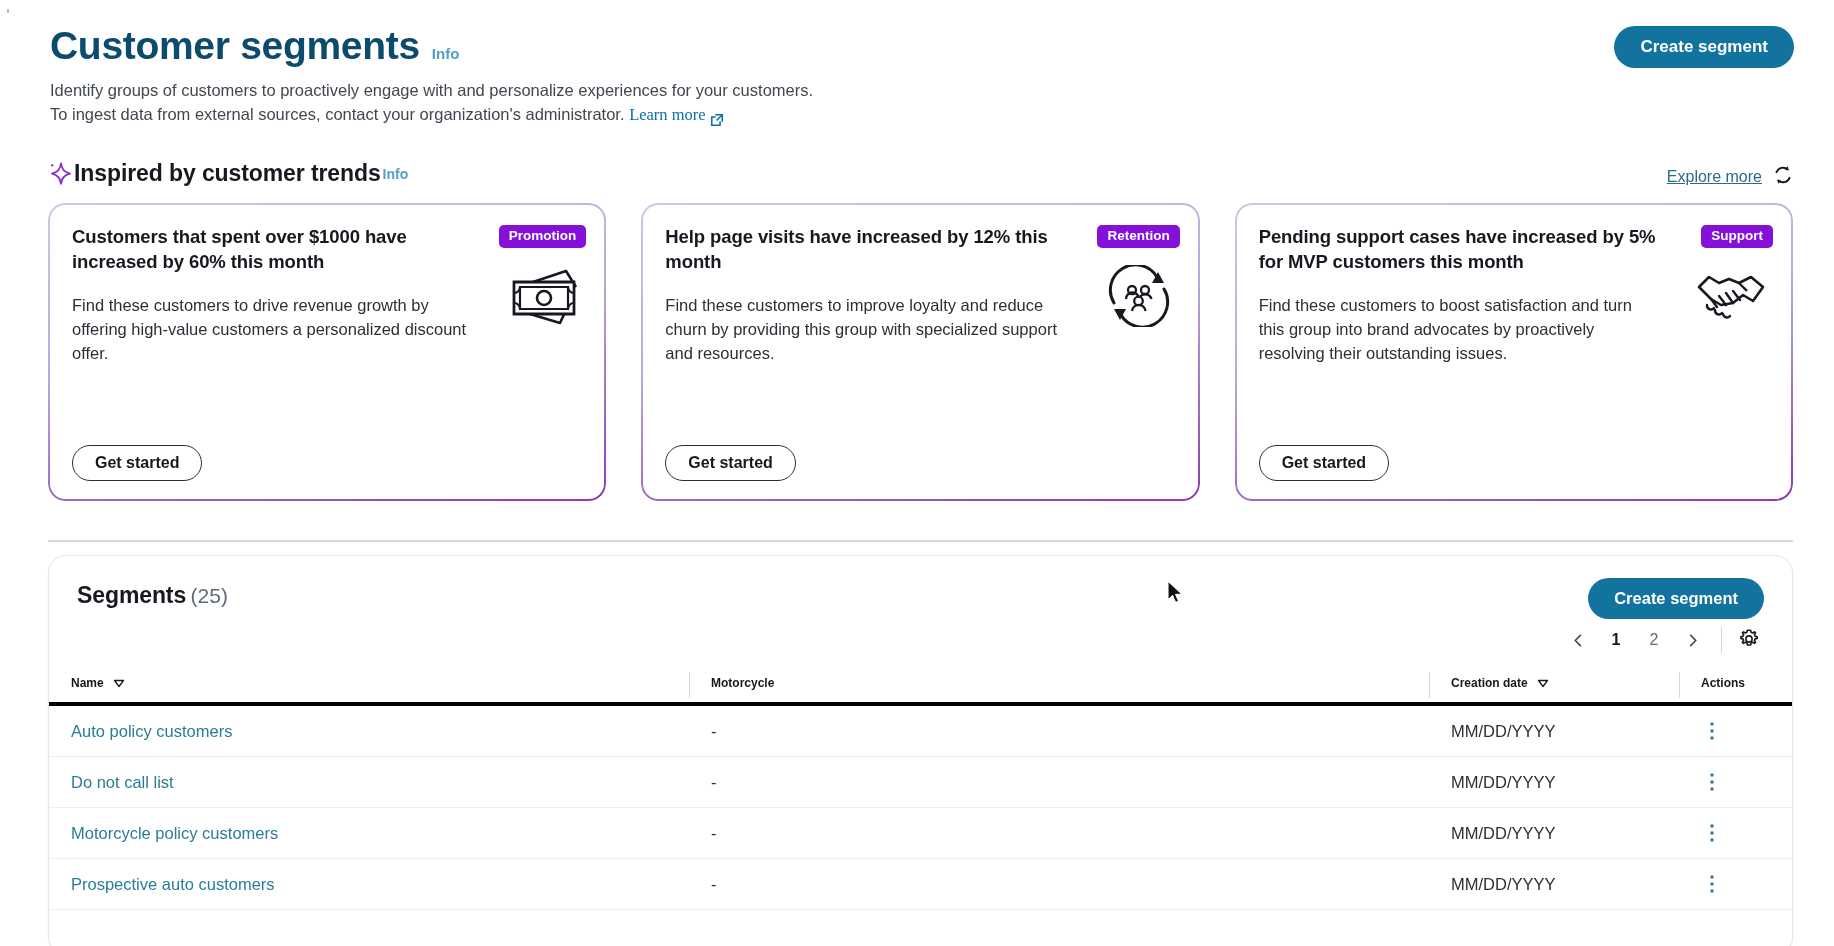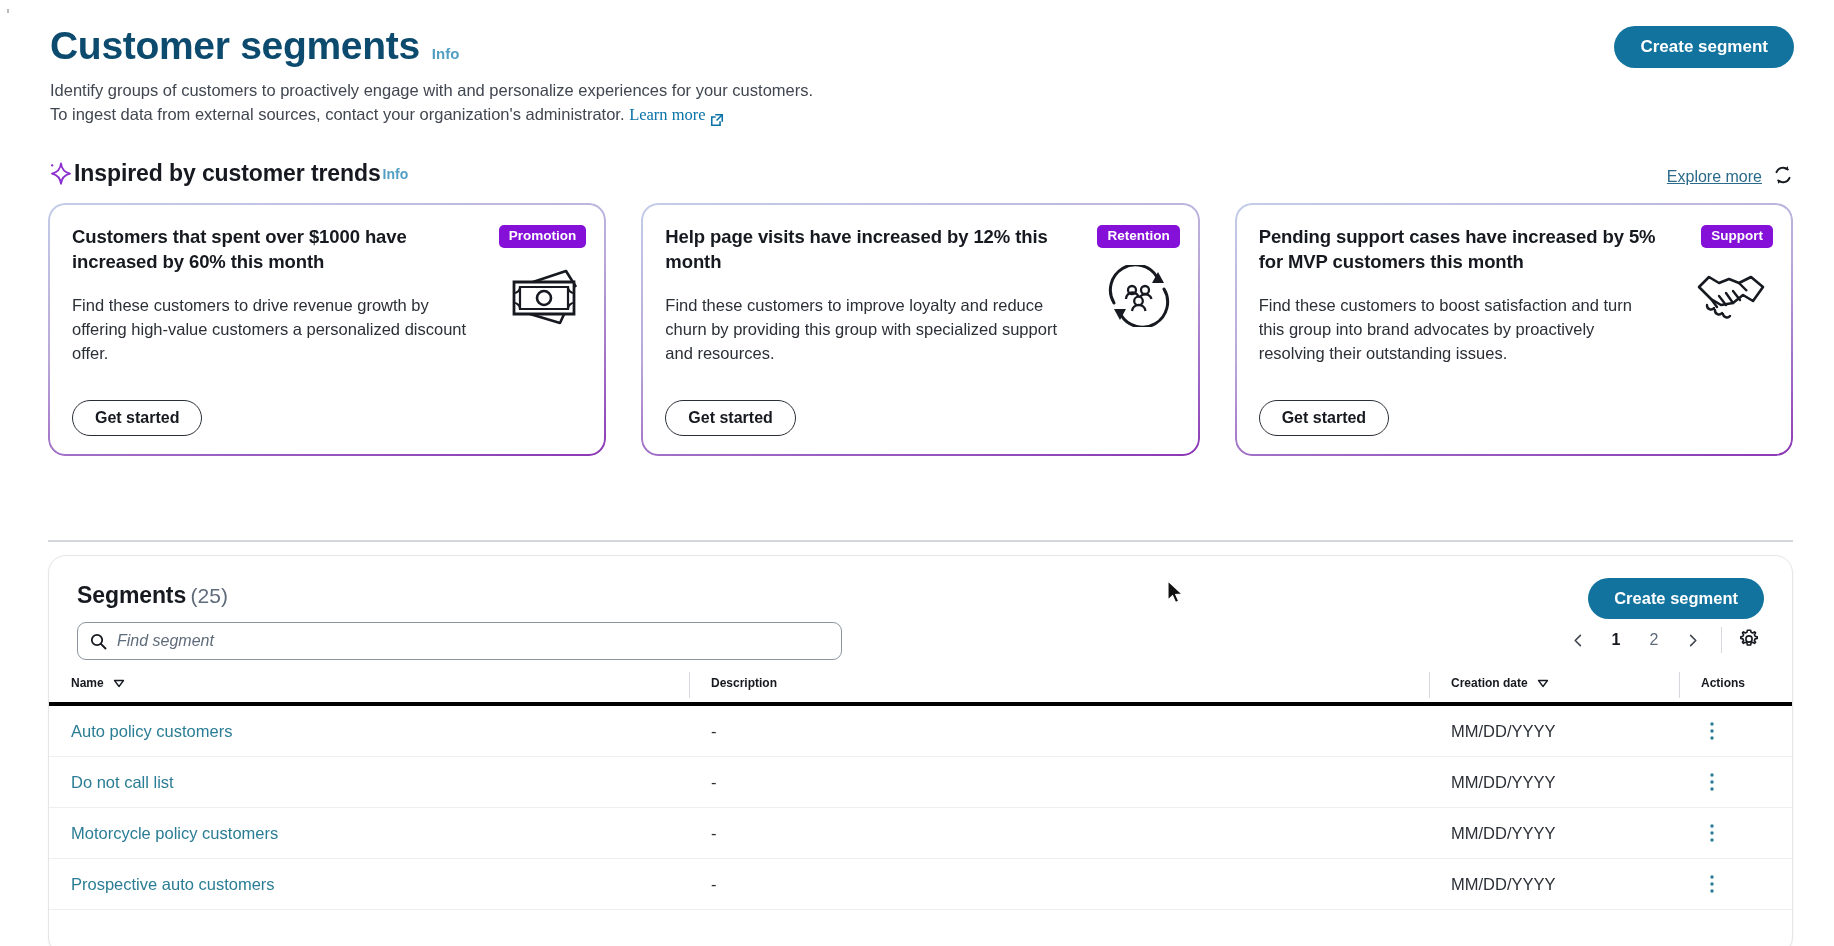--- a/index.html
+++ b/index.html
@@ -115,21 +115,21 @@
   .cards {
     position: absolute;
     left: 48px;
     top: 203px;
     width: 1745px;
     display: flex;
     gap: 35px;
   }
   .trend-card {
     flex: 1 1 0;
-    height: 253px;
+    height: 298px;
     background: #ffffff;
     border-radius: 17px;
     position: relative;
     padding: 22px 24px 20px 24px;
     background-clip: padding-box;
   }
   .trend-card::before {
     content: "";
     position: absolute;
     inset: 0;
@@ -440,29 +440,20 @@
 
   <div class="divider"></div>
 
   <div class="panel">
     <div class="panel-head">
       <span class="panel-title">Segments</span>
       <span class="panel-count">(25)</span>
 
       <button class="btn-primary" id="create-segment-panel">Create segment</button>
 
-      <div class="search-box">
-        <span class="search-icon">
-          <svg viewBox="0 0 17 17" width="17" height="17">
-            <circle cx="7" cy="7" r="5.2" fill="none" stroke="#16191f" stroke-width="1.8"></circle>
-            <path d="M10.9 10.9 L15.5 15.5" stroke="#16191f" stroke-width="1.9" stroke-linecap="round"></path>
-          </svg>
-        </span>
-        <input class="search-input" type="text" placeholder="Find segment" style="">
-      </div>
 
       <div class="pager">
         <button class="pager-btn">
           <svg viewBox="0 0 16 16" width="15" height="15">
               <path d="M10 2.5 L4.5 8 L10 13.5" fill="none" stroke="#414750" stroke-width="1.7" stroke-linecap="round" stroke-linejoin="round"></path>
             </svg>
         </button>
         <button class="pager-btn">
           <span class="pager-num active">1</span>
         </button>
@@ -492,21 +483,21 @@
               <span>Name</span>
               <span class="sort-caret">
                 <svg viewBox="0 0 12 12" width="12" height="12">
                     <path d="M1.5 3.5 H10.5 L6 9.5 Z" fill="none" stroke="#16191f" stroke-width="1.3" stroke-linejoin="round"></path>
                   </svg>
               </span>
             </span>
           </th>
           <th class="col-desc th-divider">
             <span class="th-inner">
-                <span>Description</span>
+                <span>Motorcycle</span>
               </span>
           </th>
           <th class="col-date th-divider">
             <span class="th-inner">
               <span>Creation date</span>
               <span class="sort-caret">
                 <svg viewBox="0 0 12 12" width="12" height="12">
                     <path d="M1.5 3.5 H10.5 L6 9.5 Z" fill="none" stroke="#16191f" stroke-width="1.3" stroke-linejoin="round"></path>
                   </svg>
               </span>

